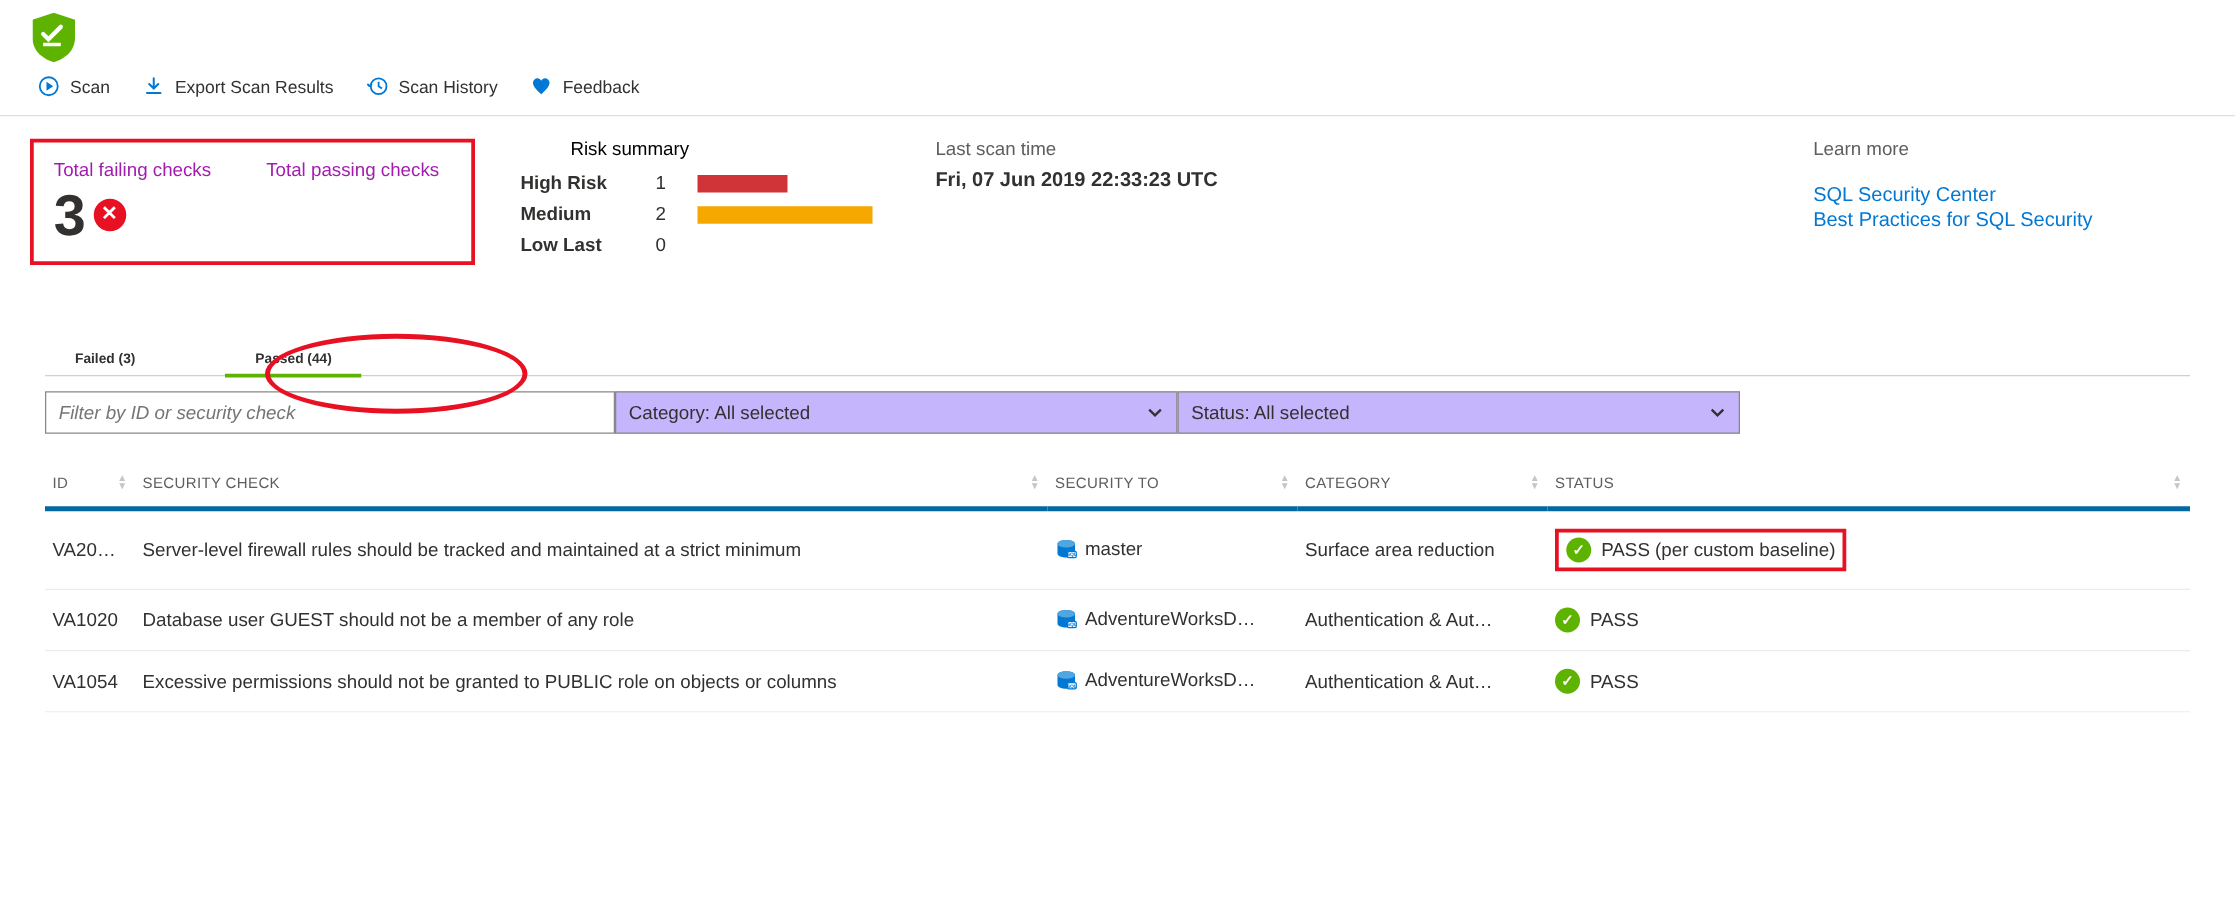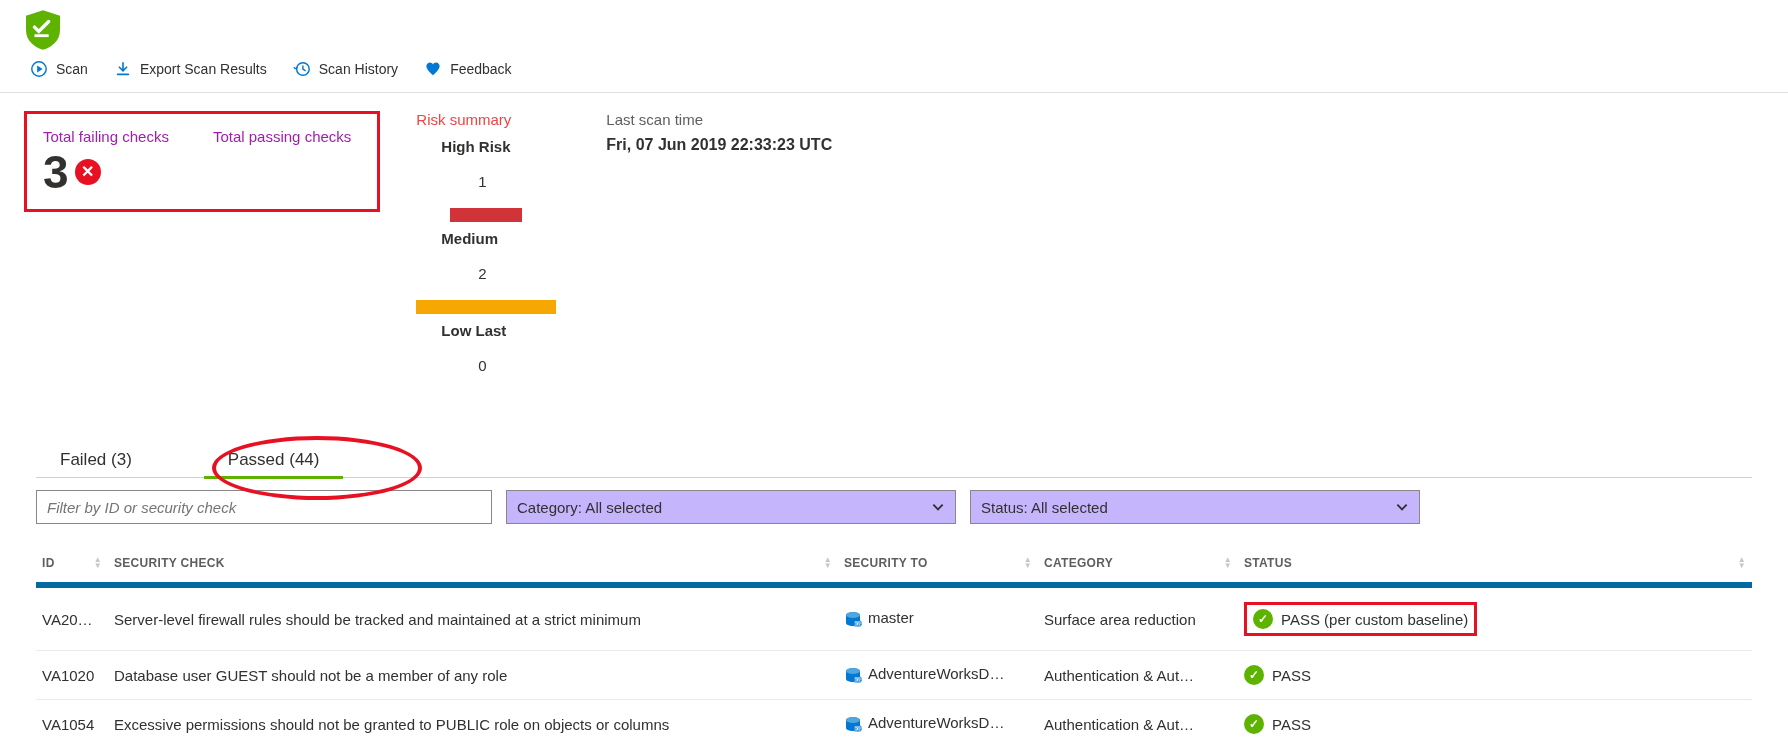--- a/index.html
+++ b/index.html
@@ -18,52 +18,52 @@
   
   .summary { display: flex; align-items: flex-start; padding: 18px 24px 10px; gap: 30px; }
   .stats-box { border: 3px solid #e81123; padding: 14px 26px 14px 16px; display:flex; gap: 44px; }
   .stat label { color: #a21caf; font-size: 15px; }
   .stat .big { display:flex; align-items:center; gap:6px; font-size: 46px; font-weight: 700; margin-top: 4px; line-height: 1; }
   .circle-icon { width:26px; height:26px; border-radius:50%; display:inline-flex; align-items:center; justify-content:center; color:#fff; font-size:16px; font-weight:700; }
   .fail-ic { background:#e81123; }
   .pass-ic { background:#5db300; }
 
   .risk { margin-left: 6px; }
-  .risk-title { color:#ef4444; font-size:15px; margin-bottom:10px; }
-  .risk-row { display:flex; align-items:center; gap:18px; margin-bottom:8px;flex-direction:column; }
+  .risk-title { color:#000000; font-size:15px; margin-bottom:10px;margin-left:40px; }
+  .risk-row { display:flex; align-items:center; gap:18px; margin-bottom:8px; }
   .risk-row .lbl { width: 90px; font-weight:600; font-size:15px; }
   .risk-row .cnt { width: 16px; font-size:15px; }
   .bar { height:14px; }
   .bar-high { background:#d13438; width:72px; }
   .bar-med  { background:#f7a800; width:140px; }
 
   .scan-time { margin-left: 20px; }
   .scan-time label { color:#605e5c; font-size:15px; }
   .scan-time .val { font-size:16px; font-weight:700; margin-top:8px; }
 
   .learn { margin-left: auto; margin-right: 90px; }
   .learn .lm { color:#605e5c; font-size:15px; margin-bottom:20px; }
   .learn a { display:block; color:#0078d4; text-decoration:none; font-size:16px; margin-bottom:2px; cursor:pointer; }
 
   
   .tabs-wrap { position:relative; padding: 52px 36px 0; }
   .tabs { display:flex; gap:48px; border-bottom:1px solid #d2d0ce; }
-  .tab { padding: 6px 24px 6px; font-size:17px; font-weight:400; cursor:pointer; user-select:none; }
+  .tab { padding: 6px 24px 6px; font-size:11px; font-weight:700; cursor:pointer; user-select:none; }
   .tab.active { border-bottom:3px solid #5db300; margin-bottom:-2px; }
   .circle-marker { position:absolute; border:4px solid #e81123; border-radius:50%; width:210px; height:64px; left:212px; top:44px; pointer-events:none; }
 
   
-  .filters { display:flex; gap:14px; padding: 12px 36px 6px; }
+  .filters { display:flex; padding: 12px 36px 6px; }
   .f-input { flex:0 0 456px; border:1px solid #8a8886; height:34px; padding:4px 10px; font-size:15px; font-style:italic; color:#605e5c; background:#fff; }
   .f-select { flex:0 0 450px; border:1px solid #8a8886; height:34px; padding:4px 10px; font-size:15px; display:flex; align-items:center; justify-content:space-between; cursor:pointer; background:#c4b5fd; }
   .chev { width:14px; height:14px; }
 
   
   .tbl { width: calc(100% - 72px); margin: 18px 36px 0; border-collapse:collapse; }
-  .tbl th { text-align:left; font-size:12px; font-weight:700; letter-spacing:.3px; color:#605e5c; padding:8px 6px 12px; border-bottom:6px solid #0369a1; }
+  .tbl th { text-align:left; font-size:12px; font-weight:400; letter-spacing:.3px; color:#605e5c; padding:8px 6px 12px; border-bottom:4px solid #0369a1; }
   .sort { display:inline-flex; flex-direction:column; margin-left:2px; color:#c8c6c4; font-size:8px; line-height:6px; }
   .tbl td { padding:14px 6px; border-bottom:1px solid #edebe9; font-size:15px; vertical-align:middle; }
   .col-id { width:72px; }
   .col-sec { width:730px; }
   .col-app { width:200px; }
   .col-cat { width:200px; }
   .db-ic { width:18px; height:18px; display:inline-block; vertical-align:middle; margin-right:6px; }
   .pass-badge { display:flex; align-items:center; gap:8px; }
   .pass-badge .circle-icon { width:20px; height:20px; font-size:12px; }
   .status-hl { border:3px solid #e81123; padding:4px 6px; display:inline-flex; align-items:center; gap:8px; }
@@ -150,20 +150,25 @@
       <span class="lbl">Low Last</span>
       <span class="cnt">0</span>
     </div>
   </div>
 
   <div class="scan-time">
     <label>Last scan time</label>
     <div class="val">Fri, 07 Jun 2019 22:33:23 UTC</div>
   </div>
 
+  <div class="learn">
+    <div class="lm">Learn more</div>
+    <a>SQL Security Center</a>
+    <a>Best Practices for SQL Security</a>
+  </div>
 </div>
 
 <div class="tabs-wrap">
   <div class="tabs">
     <div class="tab">Failed (3)</div>
     <div class="tab active">Passed (44)</div>
   </div>
   <div class="circle-marker"></div>
 </div>
 

